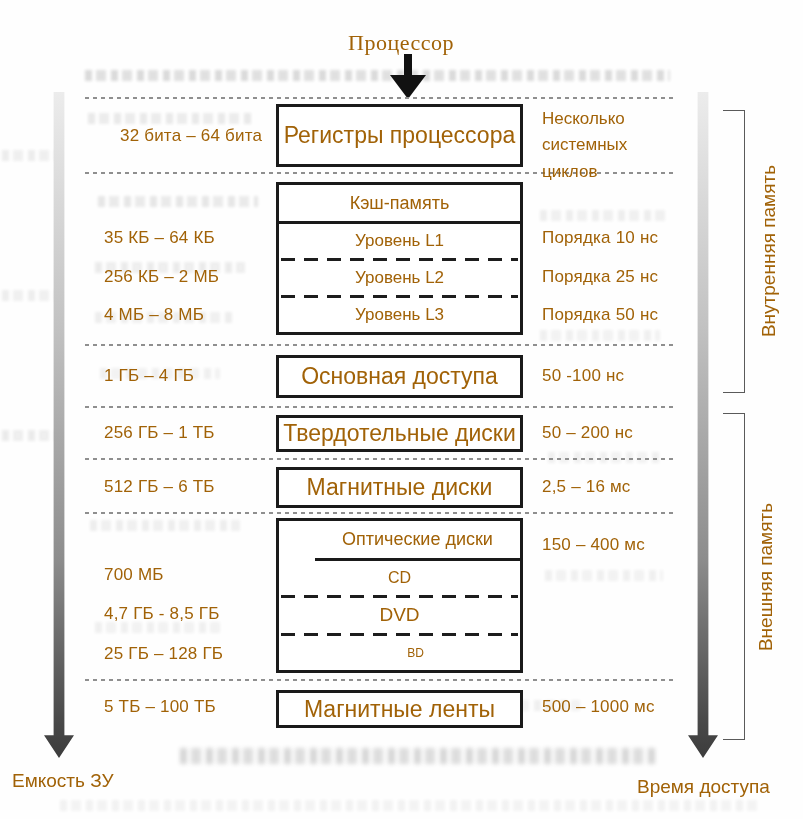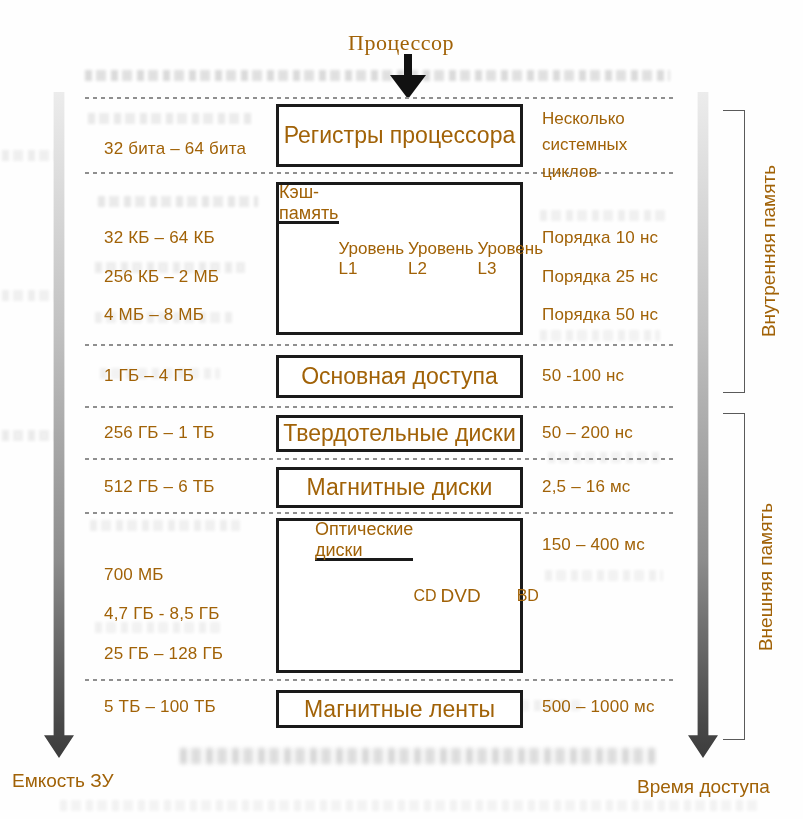--- a/index.html
+++ b/index.html
@@ -68,20 +68,21 @@
     text-align: center;
   }
   .stack {
     position: absolute;
     left: 276px;
     width: 247px;
     border: 3px solid #1a1a1a;
     background: #fff;
     box-sizing: border-box;
     display: flex;
+    flex-direction: column;
   }
   .stack .hdr {
     border-bottom: 3px solid #1a1a1a;
     display: flex;
     align-items: center;
     justify-content: center;
     font-size: 18px;
   }
   .stack .row {
     flex: 1;
@@ -173,25 +174,25 @@
   <div class="varrow" style="left:688px;"></div>
 
   <div class="sep" style="top:97px;"></div>
   <div class="sep" style="top:172px;"></div>
   <div class="sep" style="top:344px;"></div>
   <div class="sep" style="top:406px;"></div>
   <div class="sep" style="top:458px;"></div>
   <div class="sep" style="top:512px;"></div>
   <div class="sep" style="top:679px;"></div>
 
-  <div class="lbl cap" style="top:149px;">32 бита – 64 бита</div>
+  <div class="lbl cap" style="top:136px;margin-left:16px;">32 бита – 64 бита</div>
   <div class="box" style="top:104px; height:63px;">Регистры процессора</div>
   <div class="tim-multi" style="top:106px;">Несколько системных циклов</div>
 
-  <div class="lbl cap" style="top:238px;">32 КБ – 64 КБ</div>
+  <div class="lbl cap" style="top:238px;">35 КБ – 64 КБ</div>
   <div class="lbl cap" style="top:277px;">256 КБ – 2 МБ</div>
   <div class="lbl cap" style="top:315px;">4 МБ – 8 МБ</div>
   <div class="stack" style="top:182px; height:153px;">
     <div class="hdr" style="height:36px;">Кэш-память</div>
     <div class="row">Уровень L1</div>
     <div class="bdash"></div>
     <div class="row">Уровень L2</div>
     <div class="bdash"></div>
     <div class="row">Уровень L3</div>
   </div>
@@ -213,21 +214,21 @@
 
   <div class="lbl cap" style="top:575px;">700 МБ</div>
   <div class="lbl cap" style="top:614px;">4,7 ГБ - 8,5 ГБ</div>
   <div class="lbl cap" style="top:654px;">25 ГБ – 128 ГБ</div>
   <div class="stack" style="top:518px; height:155px;">
     <div class="hdr" style="height:37px;margin-left:36px;">Оптические диски</div>
     <div class="row" style="font-size:16px;">CD</div>
     <div class="bdash"></div>
     <div class="row" style="font-size:19px;">DVD</div>
     <div class="bdash"></div>
-    <div class="row" style="font-size:16px;padding-left:32px;">BD</div>
+    <div class="row" style="font-size:12px;padding-left:32px;">BD</div>
   </div>
   <div class="lbl tim" style="top:545px;">150 – 400 мс</div>
 
   <div class="lbl cap" style="top:707px;">5 ТБ – 100 ТБ</div>
   <div class="box" style="top:690px; height:38px;">Магнитные ленты</div>
   <div class="lbl tim" style="top:707px;">500 – 1000 мс</div>
 
   <div class="bracket" style="top:110px; height:283px;"></div>
   <div class="vlabel" style="left:769px; top:251px;">Внутренняя память</div>
   <div class="bracket" style="top:413px; height:327px;"></div>

